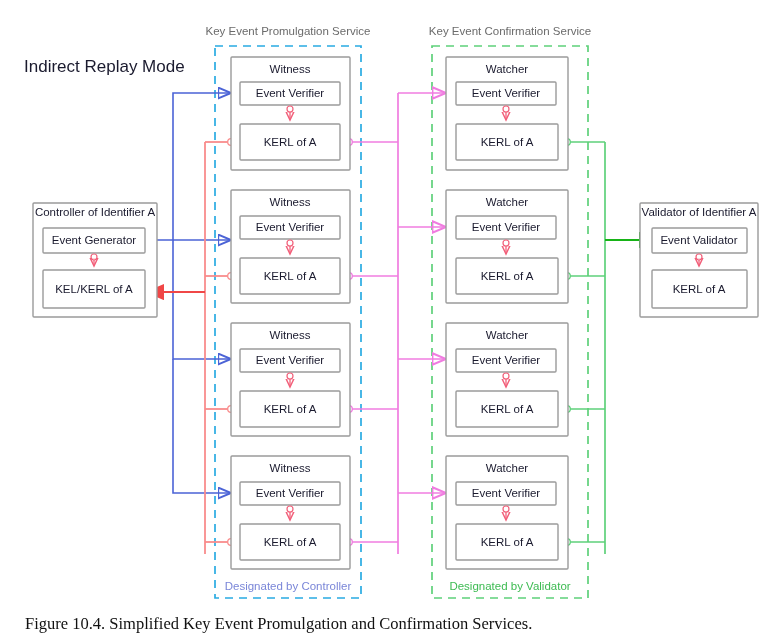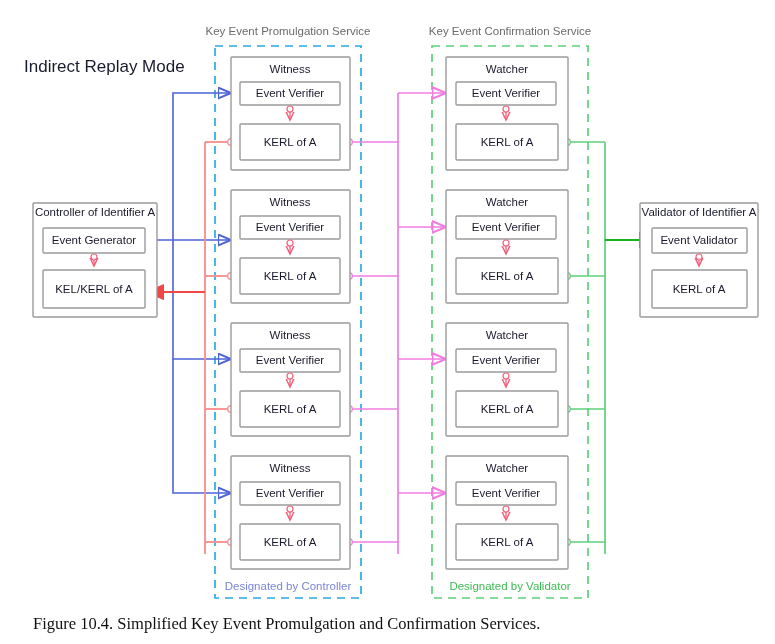--- a/index.html
+++ b/index.html
@@ -87,21 +87,21 @@
   .link-green-strong{ fill:none; stroke:#17b317; stroke-width:2.0; }
   .vert-red-bus { fill:none; stroke:#f98c8c; stroke-width:1.8; }
   .inner-arrow { fill:none; stroke:#f2607a; stroke-width:1.3; }
   .endpt-blue { fill:#ffffff; stroke:#4b63d6; stroke-width:1.3; }
   .endpt-redl { fill:#ffffff; stroke:#f98c8c; stroke-width:1.3; }
   .endpt-pink { fill:#ffffff; stroke:#f07ce0; stroke-width:1.3; }
   .endpt-green{ fill:#ffffff; stroke:#5ed17a; stroke-width:1.3; }
   .endpt-rose { fill:#ffffff; stroke:#f2607a; stroke-width:1.2; }
   .caption {
     position: absolute;
-    left: 33px;
+    left: 25px;
     top: 614px;
     font-family: "Liberation Serif", serif;
     font-size: 16.5px;
     color: #111111;
     white-space: nowrap;
   }
 </style>
 </head>
 <body>
 

